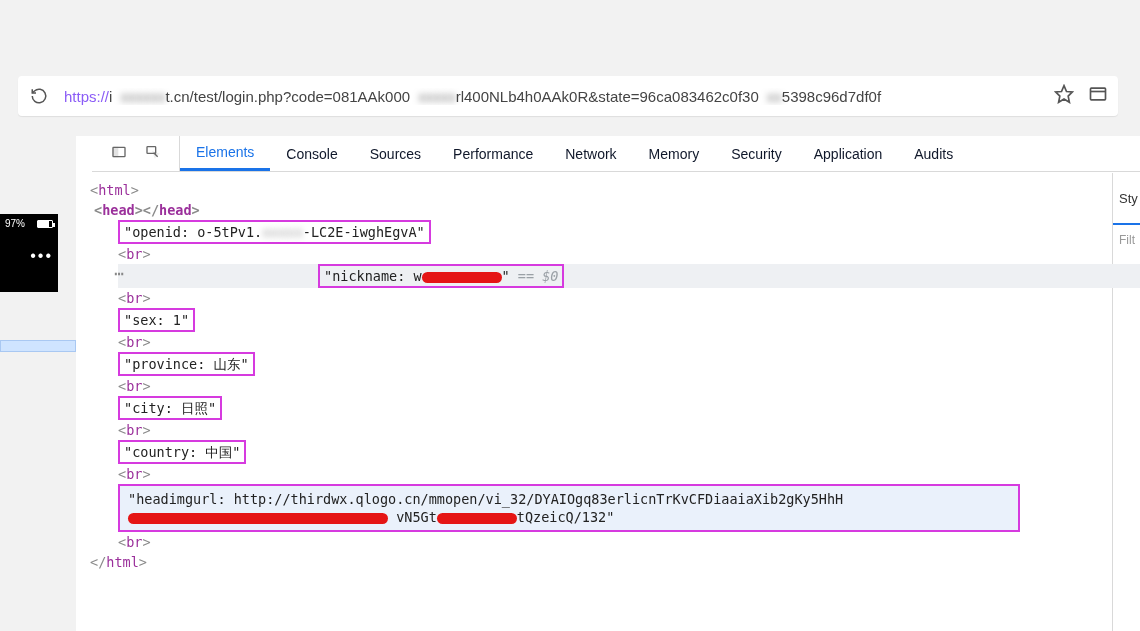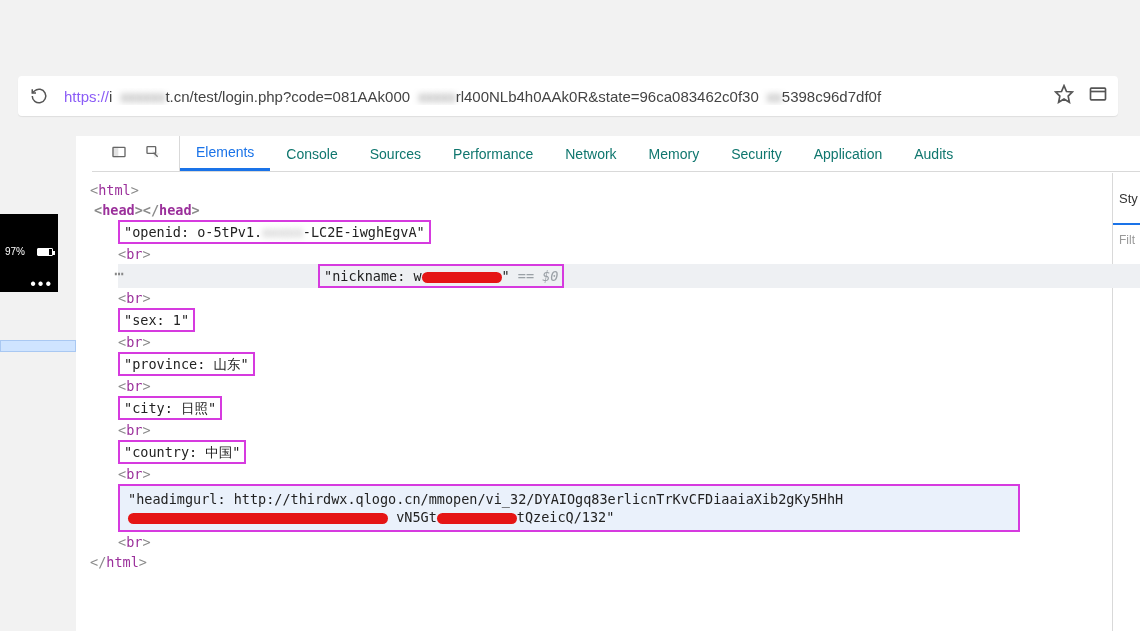--- a/index.html
+++ b/index.html
@@ -61,21 +61,21 @@
     position: absolute;
     top: 78px;
     left: 0;
     width: 58px;
     height: 78px;
     background: #000;
     color: #fff;
     font-size: 10px;
     padding: 4px 5px;
   }
-  .phone-tile .status { display: flex; justify-content: space-between; align-items: center; margin-top: 28px; }
+  .phone-tile .status { display: flex; justify-content: space-between; align-items: center; }
   .phone-tile .batt {
     display: inline-block;
     width: 16px; height: 8px;
     border: 1px solid #fff; border-radius: 1px;
     position: relative;
   }
   .phone-tile .batt::after {
     content: ""; position: absolute; right: -3px; top: 2px;
     width: 2px; height: 4px; background: #fff;
   }
@@ -117,21 +117,21 @@
     display: flex; align-items: center; justify-content: center; gap: 18px;
     border-right: 1px solid #d9d9d9;
     height: 100%;
   }
   .dt-toolbar .left-icons svg { width: 16px; height: 16px; color: #666; }
   .dt-toolbar .tabs { display: flex; align-items: stretch; height: 100%; }
   .dt-toolbar .tab {
     padding: 0 16px;
     display: flex; align-items: center;
     cursor: pointer;
-    color: #0f766e;
+    color: #0f172a;
   }
   .dt-toolbar .tab.active {
     color: #1a73e8;
     border-bottom: 3px solid #1a73e8;
   }
 
   
   .side-panel {
     position: absolute;
     top: 37px; right: 0; bottom: 0;

